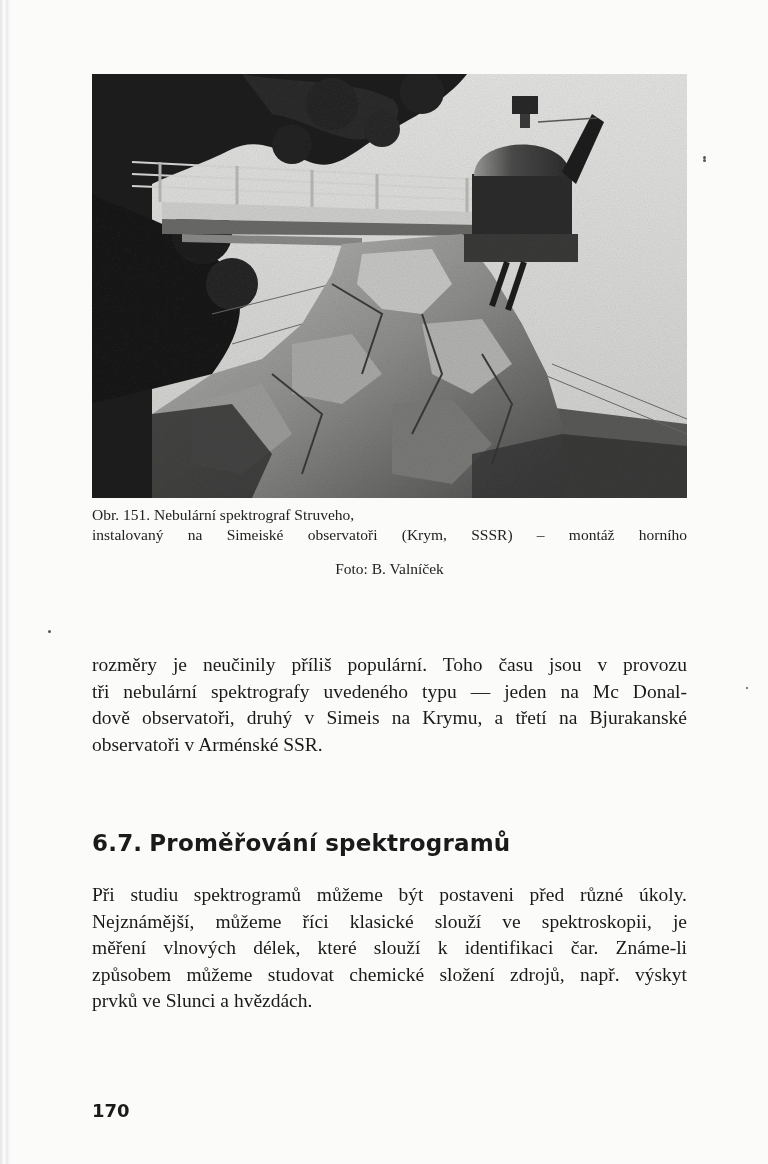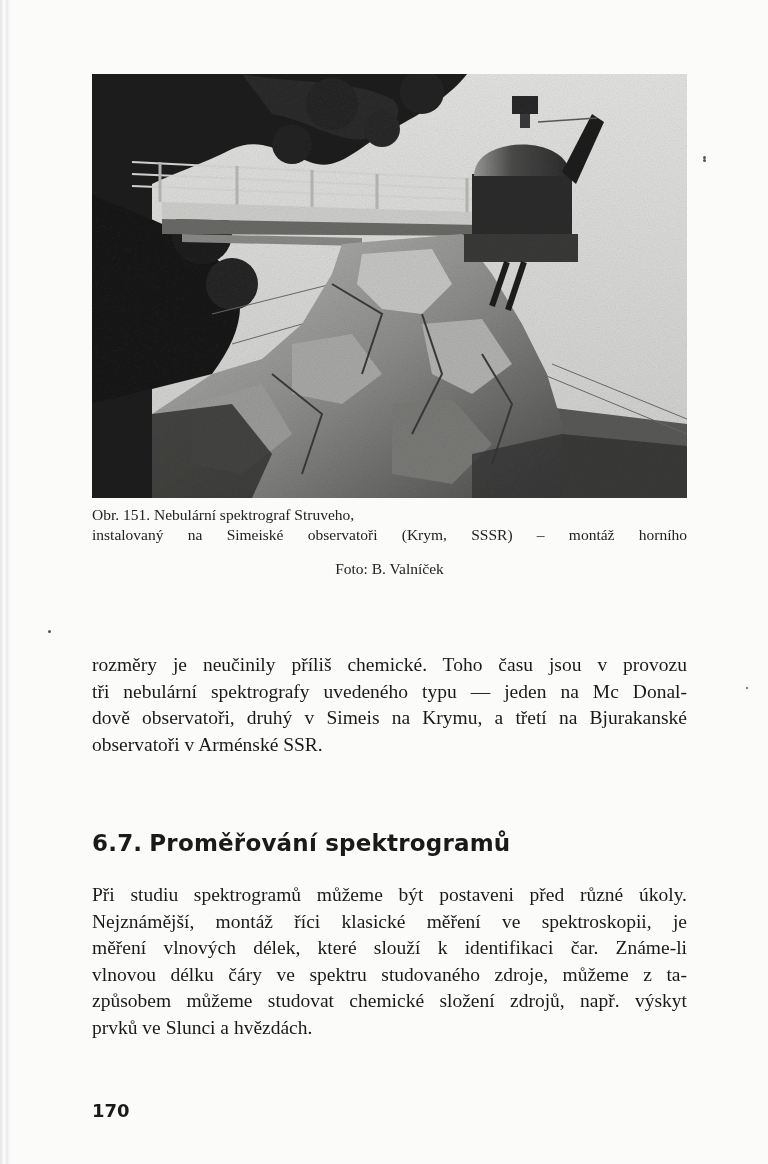--- a/index.html
+++ b/index.html
@@ -213,35 +213,34 @@
   </svg>
 </div>
 
 <div class="caption">
   <span class="line">Obr. 151. Nebulární spektrograf Struveho,</span>
   <span class="line justify">instalovaný na Simeiské observatoři (Krym, SSSR) – montáž horního</span>
   <span class="line credit">Foto: B. Valníček</span>
 </div>
 
 <div class="body-text para1">
-  <span class="line">rozměry je neučinily příliš chemické. Toho času jsou v provozu</span>
+  <span class="line">rozměry je neučinily příliš populární. Toho času jsou v provozu</span>
   <span class="line">tři nebulární spektrografy uvedeného typu — jeden na Mc Donal-</span>
   <span class="line">dově observatoři, druhý v Simeis na Krymu, a třetí na Bjurakanské</span>
   <span class="line last">observatoři v Arménské SSR.</span>
 </div>
 
 <h2 class="section-heading">
   <span class="num">6.7.</span><span>Proměřování spektrogramů</span>
 </h2>
 
 <div class="body-text para2">
   <span class="line">Při studiu spektrogramů můžeme být postaveni před různé úkoly.</span>
-  <span class="line">Nejznámější, montáž říci klasické měření ve spektroskopii, je</span>
+  <span class="line">Nejznámější, můžeme říci klasické slouží ve spektroskopii, je</span>
   <span class="line">měření vlnových délek, které slouží k identifikaci čar. Známe-li</span>
-  <span class="line">vlnovou délku čáry ve spektru studovaného zdroje, můžeme z ta-</span>
   <span class="line">způsobem můžeme studovat chemické složení zdrojů, např. výskyt</span>
   <span class="line last">prvků ve Slunci a hvězdách.</span>
 </div>
 
 <div class="page-number">170</div>
 
 <div class="speck" style="left:703px;top:156px;width:3px;height:3px;"></div>
 <div class="speck" style="left:703px;top:159px;width:3px;height:3px;"></div>
 <div class="speck" style="left:48px;top:630px;width:3px;height:3px;"></div>
 <div class="speck" style="left:746px;top:687px;width:2px;height:2px;"></div>

